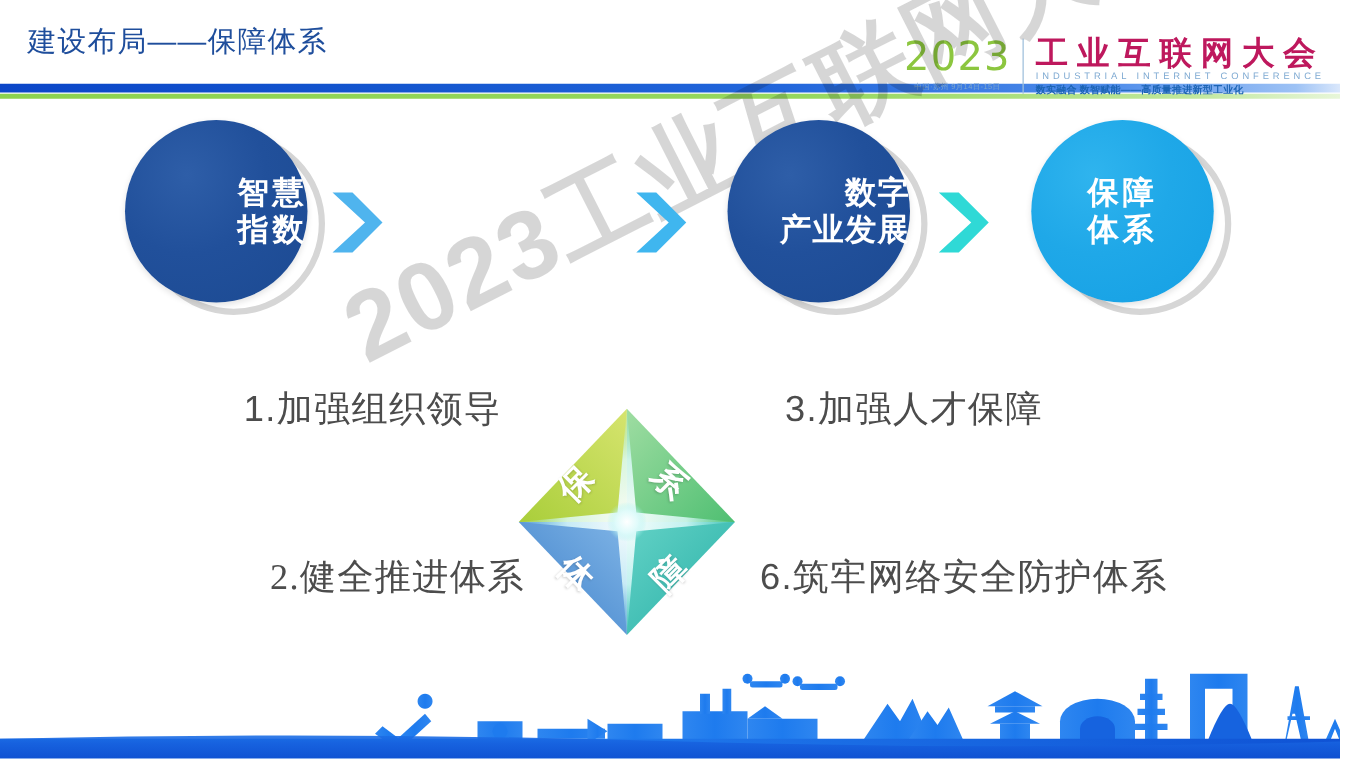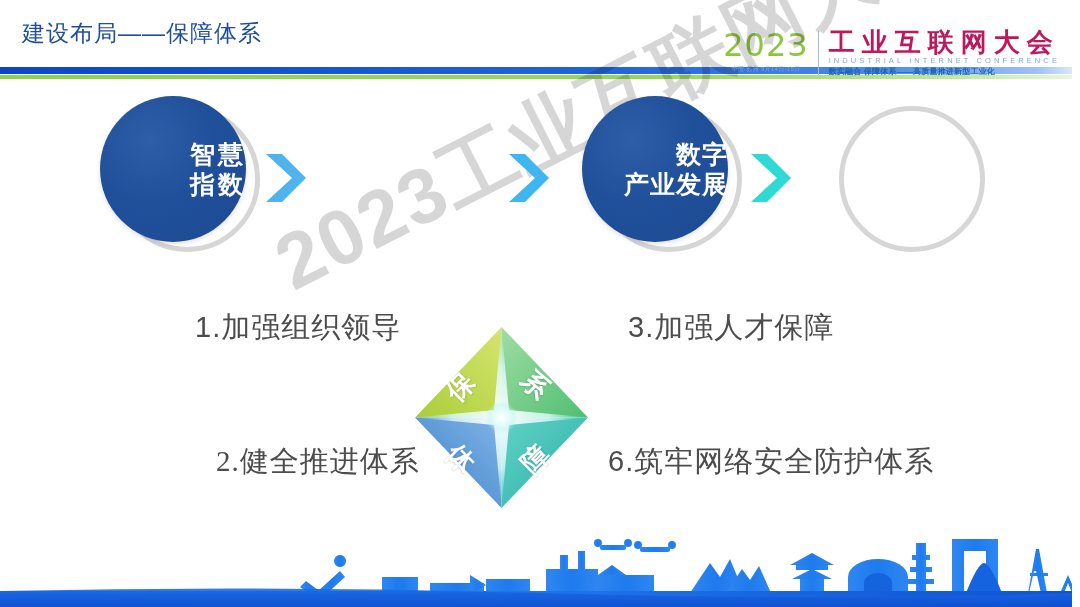--- a/index.html
+++ b/index.html
@@ -141,21 +141,21 @@
 
   <div class="logo">
     <div class="logo-left">
       <div class="logo-year">2023</div>
       <div class="logo-place">中国·苏州  9月14日-15日</div>
     </div>
     <div class="logo-div"></div>
     <div class="logo-right">
       <div class="logo-cn">工业互联网大会</div>
       <div class="logo-en">INDUSTRIAL INTERNET CONFERENCE</div>
-      <div class="logo-sub">数实融合  保障体系——高质量推进新型工业化</div>
+      <div class="logo-sub">数实融合  数智赋能——高质量推进新型工业化</div>
     </div>
   </div>
 
   <div class="watermark">2023工业互联网大会</div>
 
   <div class="flow">
 
     <div class="node n1" style="left:100px;top:0;">
       <div class="ring"></div>
       <div class="disc dark">
@@ -186,20 +186,24 @@
     </div>
 
     <div class="chev" style="left:747px;">
       <svg viewBox="0 0 46 52">
           <path d="M4 2 L30 26 L4 50 L20 50 L44 26 L20 2 Z" fill="#2FD9D6"></path>
         </svg>
     </div>
 
     <div class="node n4" style="left:825px;top:0;">
       <div class="ring"></div>
+      <div class="disc cyan">
+        <span class="l">保障</span>
+        <span class="l">体系</span>
+      </div>
     </div>
   </div>
 
   <div class="diamond">
     <svg viewBox="0 0 185 185">
       <defs>
         <linearGradient id="gTL" x1="0" y1="1" x2="1" y2="0">
           <stop offset="0" stop-color="#A9CE3A"></stop>
             <stop offset="1" stop-color="#D6E46E"></stop>
         </linearGradient>

